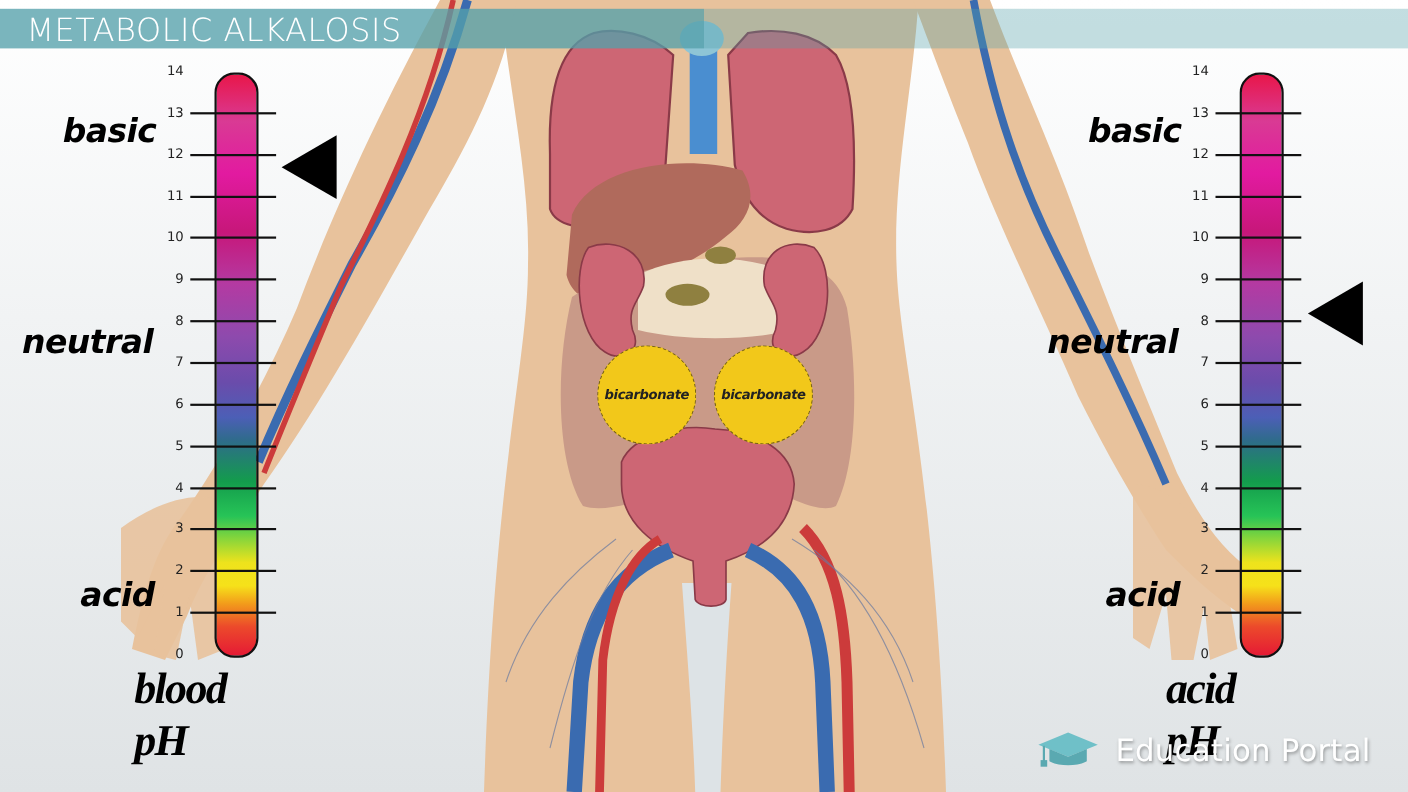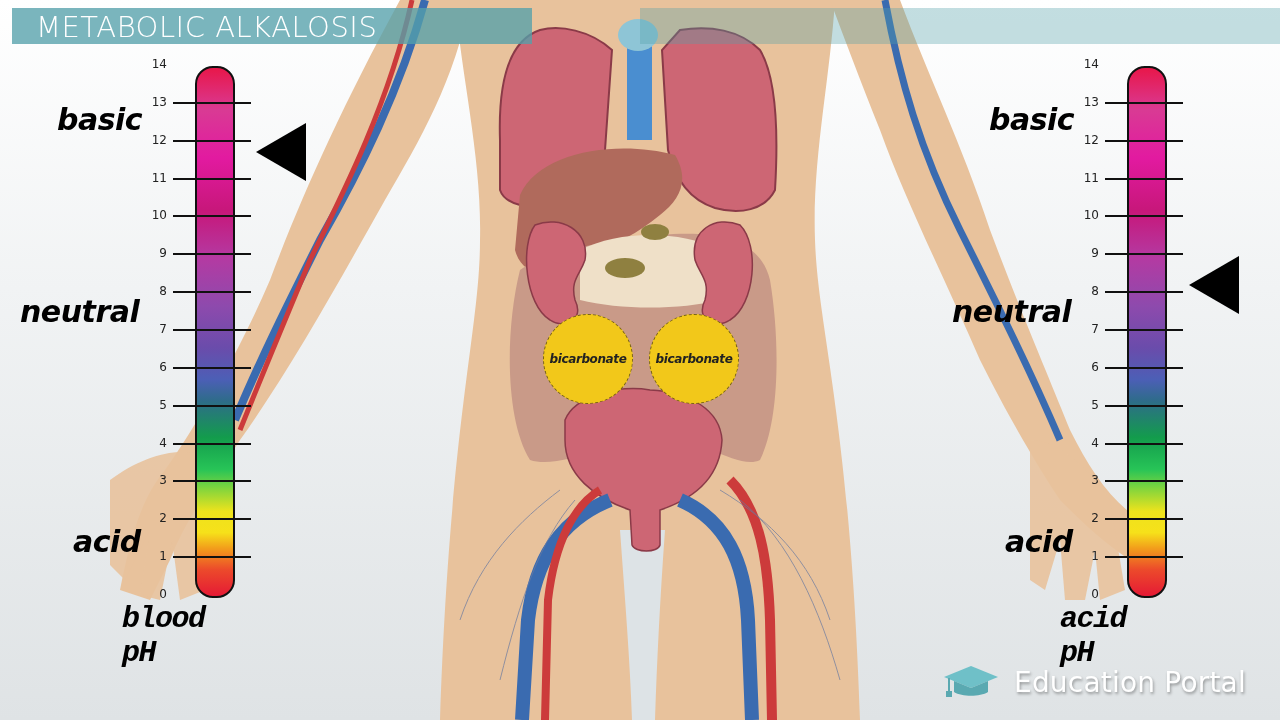--- a/index.html
+++ b/index.html
@@ -1,38 +1,38 @@
 <!DOCTYPE html>
 <html><head>
 <meta charset="utf-8">
 <style>
   html, body { margin:0; padding:0; }
   body { width:1280px; height:720px; overflow:hidden; position:relative;
     background: linear-gradient(180deg, #ffffff 0%, #f1f3f4 40%, #dfe3e5 100%);
     font-family: "DejaVu Sans", sans-serif; }
   .abs { position:absolute; }
-  .title-bar { left:12px; top:8px; width:520px; height:36px; background:rgba(84,160,170,0.78); z-index:5; }
+  .title-bar { left:0; top:8px; width:640px; height:36px; background:rgba(84,160,170,0.78); z-index:5; }
   .title-bar span { position:absolute; left:24px; top:2px; color:#fff; font-size:29px; letter-spacing:0.5px;
     font-family:"DejaVu Sans", sans-serif; font-weight:300; }
   .title-bar-ext { left:640px; top:8px; width:640px; height:36px; background:rgba(84,160,170,0.35); z-index:5; }
 
   svg.body-art { position:absolute; left:0; top:0; width:1280px; height:720px; z-index:1; }
 
   .scale { position:absolute; z-index:3; }
   .tube { position:absolute; width:36px; border:2px solid #111; border-radius:18px; overflow:hidden;
     background: linear-gradient(180deg,
       #e8174a 0%, #d93a94 8%, #e21aa0 17%, #c7177a 27%, #b43aa2 36%, #8e4aad 45%,
       #6a4cab 53%, #4c5fb6 59%, #2e6c8a 63%, #139c4c 70%, #27c457 76%,
       #8ad63a 80%, #eee31c 84%, #f6e11a 88%, #f29d1b 91%, #ec4a2b 95%, #e51a35 100%); }
   .tick { position:absolute; height:2px; background:#111; }
   .tick-label { position:absolute; font-size:12px; color:#222; text-align:right; width:22px; font-family:"DejaVu Sans", sans-serif; }
   .zone-label { position:absolute; font-family:"DejaVu Sans", sans-serif; font-weight:bold; font-style:italic;
     color:#000; font-size:30px; letter-spacing:-0.5px; }
-  .scale-title { position:absolute; font-family:Liberation Mono, monospace; font-weight:bold; font-style:italic;
-    color:#000; font-size:30px; letter-spacing:-1.5px; }
+  .scale-title { position:absolute; font-family:Liberation Serif, serif; font-weight:bold; font-style:italic;
+    color:#000; font-size:40px; letter-spacing:-1.5px; }
   .pointer { position:absolute; width:0; height:0; border-top:29px solid transparent; border-bottom:29px solid transparent;
     border-right:50px solid #000; z-index:4; }
 
   .bicarb { position:absolute; width:88px; height:88px; border-radius:50%; background:#f2c81a;
     border:1px dashed #7a6510; z-index:3; display:flex; align-items:center; justify-content:center; }
   .bicarb span { font-family:"DejaVu Sans", sans-serif; font-weight:bold; font-style:italic; font-size:12px; color:#222; letter-spacing:-0.4px; }
 
   .brand { position:absolute; left:942px; top:664px; z-index:5; display:flex; align-items:center; }
   .brand-text { color:#fff; font-size:28px; font-family:"DejaVu Sans", sans-serif; margin-left:14px;
     text-shadow: 1px 2px 3px rgba(0,0,0,0.35); letter-spacing:0.2px; }

